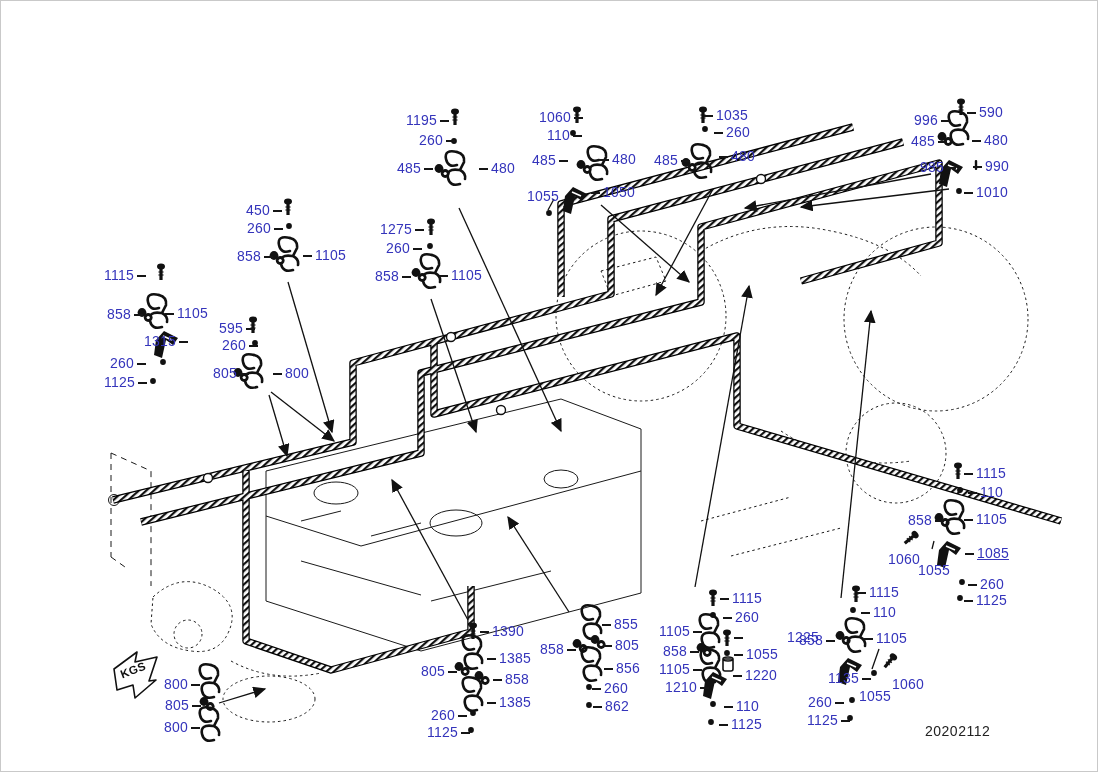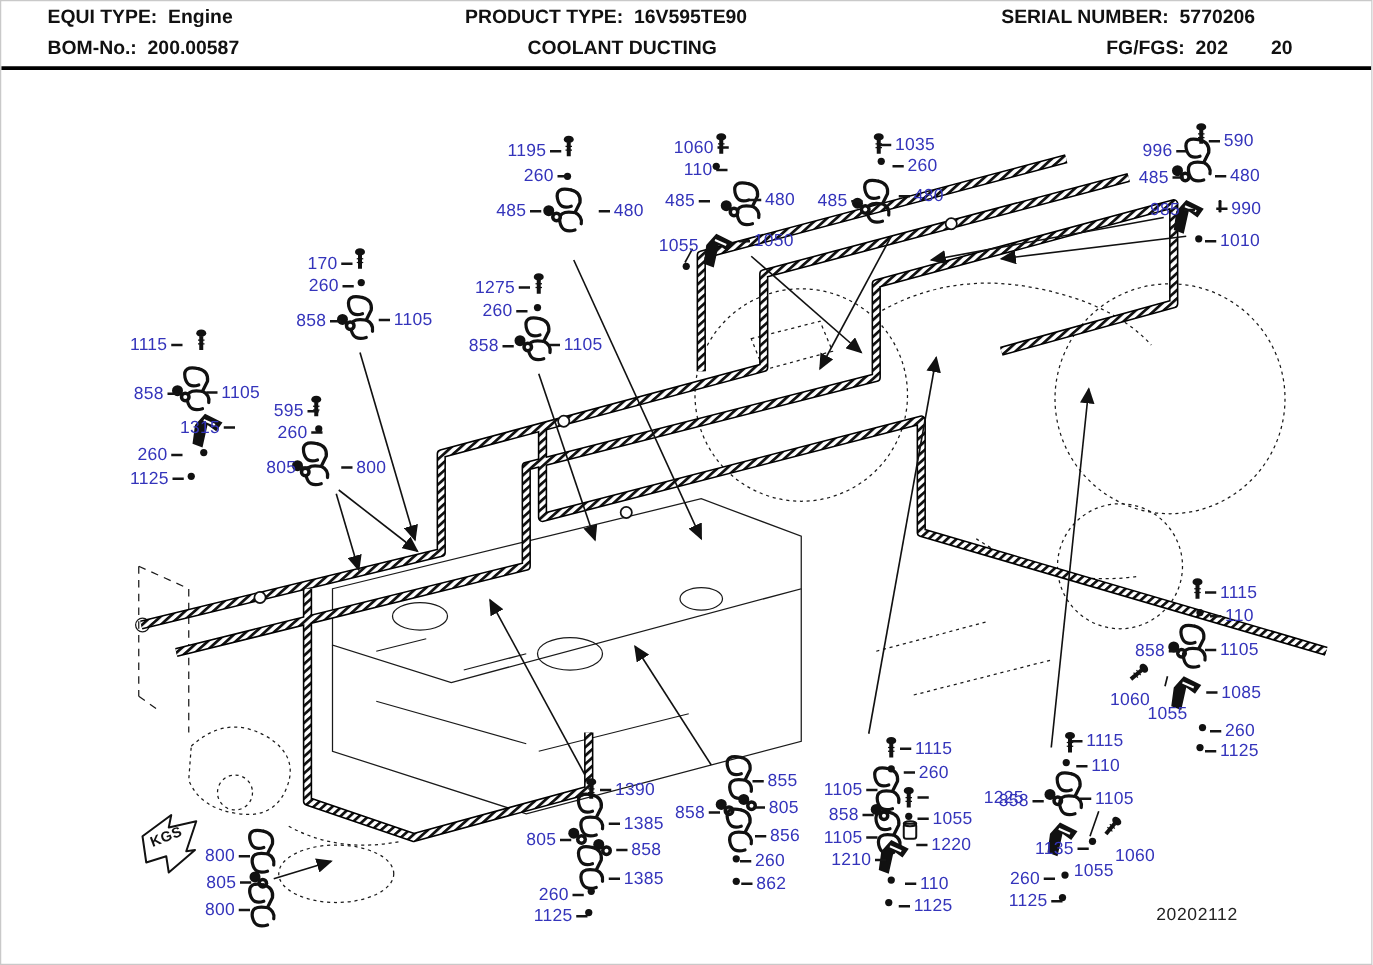--- a/index.html
+++ b/index.html
@@ -23,28 +23,20 @@
   .callout i.dash{display:inline-block;width:9px;height:2px;background:#151515;vertical-align:3px;margin:0 3px;}
   .kgs{position:absolute;left:119px;top:608px;font-size:11.5px;font-weight:bold;color:#111;
        transform:rotate(-21deg);letter-spacing:.5px;}
   .datecode{position:absolute;left:924px;top:667px;font-size:14px;color:#222;letter-spacing:.5px;}
 </style>
 </head>
 <body>
 
 <div class="page">
 
-  <div class="hdr">
-    <span class="h-equi">EQUI TYPE:  Engine</span>
-    <span class="h-bom">BOM-No.:  200.00587</span>
-    <span class="h-prod">PRODUCT TYPE:  16V595TE90</span>
-    <span class="h-cool">COOLANT DUCTING</span>
-    <span class="h-ser">SERIAL NUMBER:  5770206</span>
-    <span class="h-fg">FG/FGS:  202        20</span>
-  </div>
 
   <div class="canvas">
 
     <svg width="1098" height="717" viewBox="0 55 1098 717">
       <defs>
         <pattern id="rope" width="5" height="5" patternUnits="userSpaceOnUse" patternTransform="rotate(48)">
           <rect width="5" height="5" fill="#fff"></rect>
           <line x1="1" y1="0" x2="1" y2="5" stroke="#111" stroke-width="2.4"></line>
         </pattern>
         <marker id="ah" markerWidth="11" markerHeight="9" refX="9" refY="4.5" orient="auto">
@@ -259,21 +251,21 @@
         <span class="callout" style="left: 710px; top: 69px;"><i class="dash"></i><b style="font-weight: 500;">260</b></span>
         <span class="callout" style="left: 653px; top: 97px;"><b style="font-weight: 500;">485</b><i class="dash"></i></span>
         <span class="callout" style="left: 715px; top: 93px;"><i class="dash"></i><b style="font-weight: 500;">480</b></span>
         <span class="callout" style="left: 963px; top: 49px;"><i class="dash"></i><b style="font-weight: 500;">590</b></span>
         <span class="callout" style="left: 913px; top: 57px;"><b style="font-weight: 500;">996</b><i class="dash"></i></span>
         <span class="callout" style="left: 910px; top: 78px;"><b style="font-weight: 500;">485</b><i class="dash"></i></span>
         <span class="callout" style="left: 968px; top: 77px;"><i class="dash"></i><b style="font-weight: 500;">480</b></span>
         <span class="callout" style="left: 919px; top: 104px;"><b style="font-weight: 500;">985</b><i class="dash"></i></span>
         <span class="callout" style="left: 969px; top: 103px;"><i class="dash"></i><b style="font-weight: 500;">990</b></span>
         <span class="callout" style="left: 960px; top: 129px;"><i class="dash"></i><b style="font-weight: 500;">1010</b></span>
-        <span class="callout" style="left: 245px; top: 147px;"><b style="font-weight: 500;">170</b><i class="dash"></i></span>
+        <span class="callout" style="left: 245px; top: 147px;"><b style="font-weight: 500;">450</b><i class="dash"></i></span>
         <span class="callout" style="left: 246px; top: 165px;"><b style="font-weight: 500;">260</b><i class="dash"></i></span>
         <span class="callout" style="left: 236px; top: 193px;"><b style="font-weight: 500;">858</b><i class="dash"></i></span>
         <span class="callout" style="left: 299px; top: 192px;"><i class="dash"></i><b style="font-weight: 500;">1105</b></span>
         <span class="callout" style="left: 379px; top: 166px;"><b style="font-weight: 500;">1275</b><i class="dash"></i></span>
         <span class="callout" style="left: 385px; top: 185px;"><b style="font-weight: 500;">260</b><i class="dash"></i></span>
         <span class="callout" style="left: 374px; top: 213px;"><b style="font-weight: 500;">858</b><i class="dash"></i></span>
         <span class="callout" style="left: 435px; top: 212px;"><i class="dash"></i><b style="font-weight: 500;">1105</b></span>
         <span class="callout" style="left: 103px; top: 212px;"><b style="font-weight: 500;">1115</b><i class="dash"></i></span>
         <span class="callout" style="left: 106px; top: 251px;"><b style="font-weight: 500;">858</b><i class="dash"></i></span>
         <span class="callout" style="left: 161px; top: 250px;"><i class="dash"></i><b style="font-weight: 500;">1105</b></span>
@@ -319,21 +311,21 @@
         <span class="callout" style="left: 891px; top: 621px;"><b style="font-weight: 500;">1060</b></span>
         <span class="callout" style="left: 858px; top: 633px;"><b style="font-weight: 500;">1055</b></span>
         <span class="callout" style="left: 807px; top: 639px;"><b style="font-weight: 500;">260</b><i class="dash"></i></span>
         <span class="callout" style="left: 806px; top: 657px;"><b style="font-weight: 500;">1125</b><i class="dash"></i></span>
         <span class="callout" style="left: 960px; top: 410px;"><i class="dash"></i><b style="font-weight: 500;">1115</b></span>
         <span class="callout" style="left: 964px; top: 429px;"><i class="dash"></i><b style="font-weight: 500;">110</b></span>
         <span class="callout" style="left: 907px; top: 457px;"><b style="font-weight: 500;">858</b><i class="dash"></i></span>
         <span class="callout" style="left: 960px; top: 456px;"><i class="dash"></i><b style="font-weight: 500;">1105</b></span>
         <span class="callout" style="left: 887px; top: 496px;"><b style="font-weight: 500;">1060</b></span>
         <span class="callout" style="left: 917px; top: 507px;"><b style="font-weight: 500;">1055</b></span>
-        <span class="callout" style="left: 961px; top: 490px;"><i class="dash"></i><b style="font-weight: 500;">1085</b></span>
+        <span class="callout" style="left: 961px; top: 490px;"><i class="dash"></i><b style="font-weight: 500; text-decoration: underline;">1085</b></span>
         <span class="callout" style="left: 964px; top: 521px;"><i class="dash"></i><b style="font-weight: 500;">260</b></span>
         <span class="callout" style="left: 960px; top: 537px;"><i class="dash"></i><b style="font-weight: 500;">1125</b></span>
       </div>
 
     <span class="kgs">KGS</span>
     <span class="datecode">20202112</span>
   </div>
 </div>
 
 </body></html>

